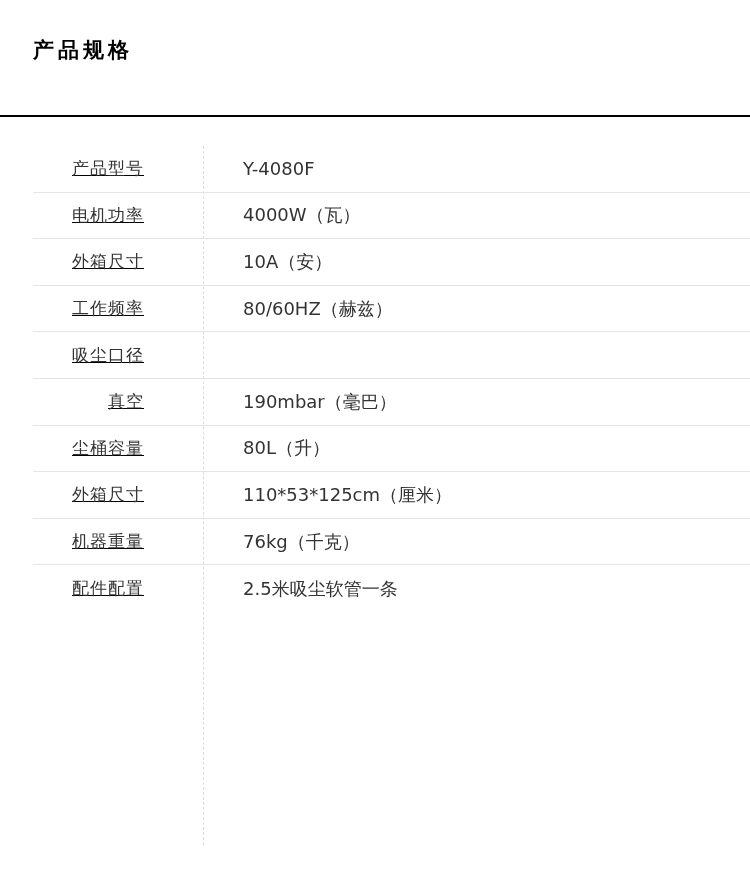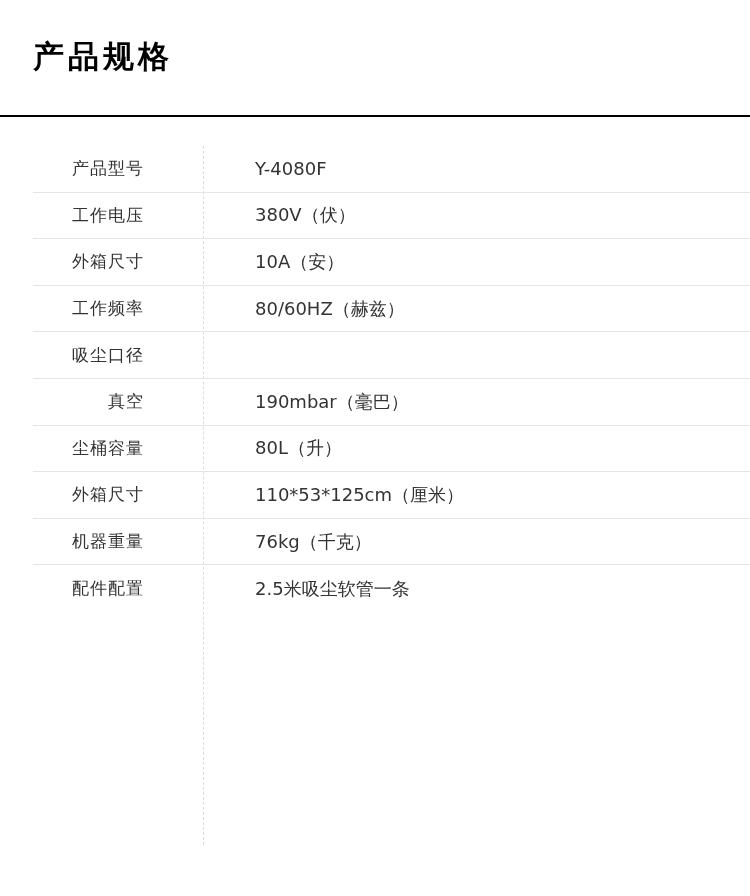--- a/index.html
+++ b/index.html
@@ -6,21 +6,21 @@
   body{
     width:750px;height:896px;
     background:#ffffff;
     font-family:"DejaVu Sans","Liberation Sans",sans-serif;
     position:relative;
     overflow:hidden;
   }
   .page-title{
     position:absolute;
     left:33px;top:38px;
-    font-size:31px;
+    font-size:21px;
     font-weight:700;
     color:#000000;
     letter-spacing:4px;
     line-height:1.2;
     white-space:nowrap;
   }
   .title-rule{
     position:absolute;
     left:0;top:115px;
     width:750px;height:2px;
@@ -39,59 +39,60 @@
     width:0;
     border-left:1px dashed #dcdcdc;
   }
   .spec-row{
     box-sizing:border-box;
     height:46.6px;
     display:flex;
     align-items:center;
     border-bottom:1px solid #e5e5e5;
     position:relative;
+    text-decoration:underline;
   }
   .spec-row:last-child{border-bottom:none;}
   .spec-label{
     width:111px;
     text-align:right;
     font-size:17px;
     color:#333333;
     letter-spacing:1px;
     white-space:nowrap;
     flex:none;
   }
   .spec-value{
     position:absolute;
-    left:222px;
+    left:210px;
     font-size:18px;
     color:#333333;
     white-space:nowrap;
   }
 </style>
 </head>
 <body>
 
 <div class="page-title">产品规格</div>
 
 <div class="title-rule"></div>
 
 <div class="spec-table" id="spec-table">
   <div class="column-divider"></div>
 
   <div class="spec-row">
     <div class="spec-label">产品型号</div>
     <div class="spec-value">Y-4080F</div>
   </div>
 
+  <div class="spec-row">
+    <div class="spec-label">电机功率</div>
+    <div class="spec-value">4000W（瓦）</div>
+  </div>
 
-  <div class="spec-row">
-    <div class="spec-label">工作电压</div>
-    <div class="spec-value">380V（伏）</div>
-  </div>
 
   <div class="spec-row">
     <div class="spec-label">外箱尺寸</div>
     <div class="spec-value">10A（安）</div>
   </div>
 
   <div class="spec-row">
     <div class="spec-label">工作频率</div>
     <div class="spec-value">80/60HZ（赫兹）</div>
   </div>

